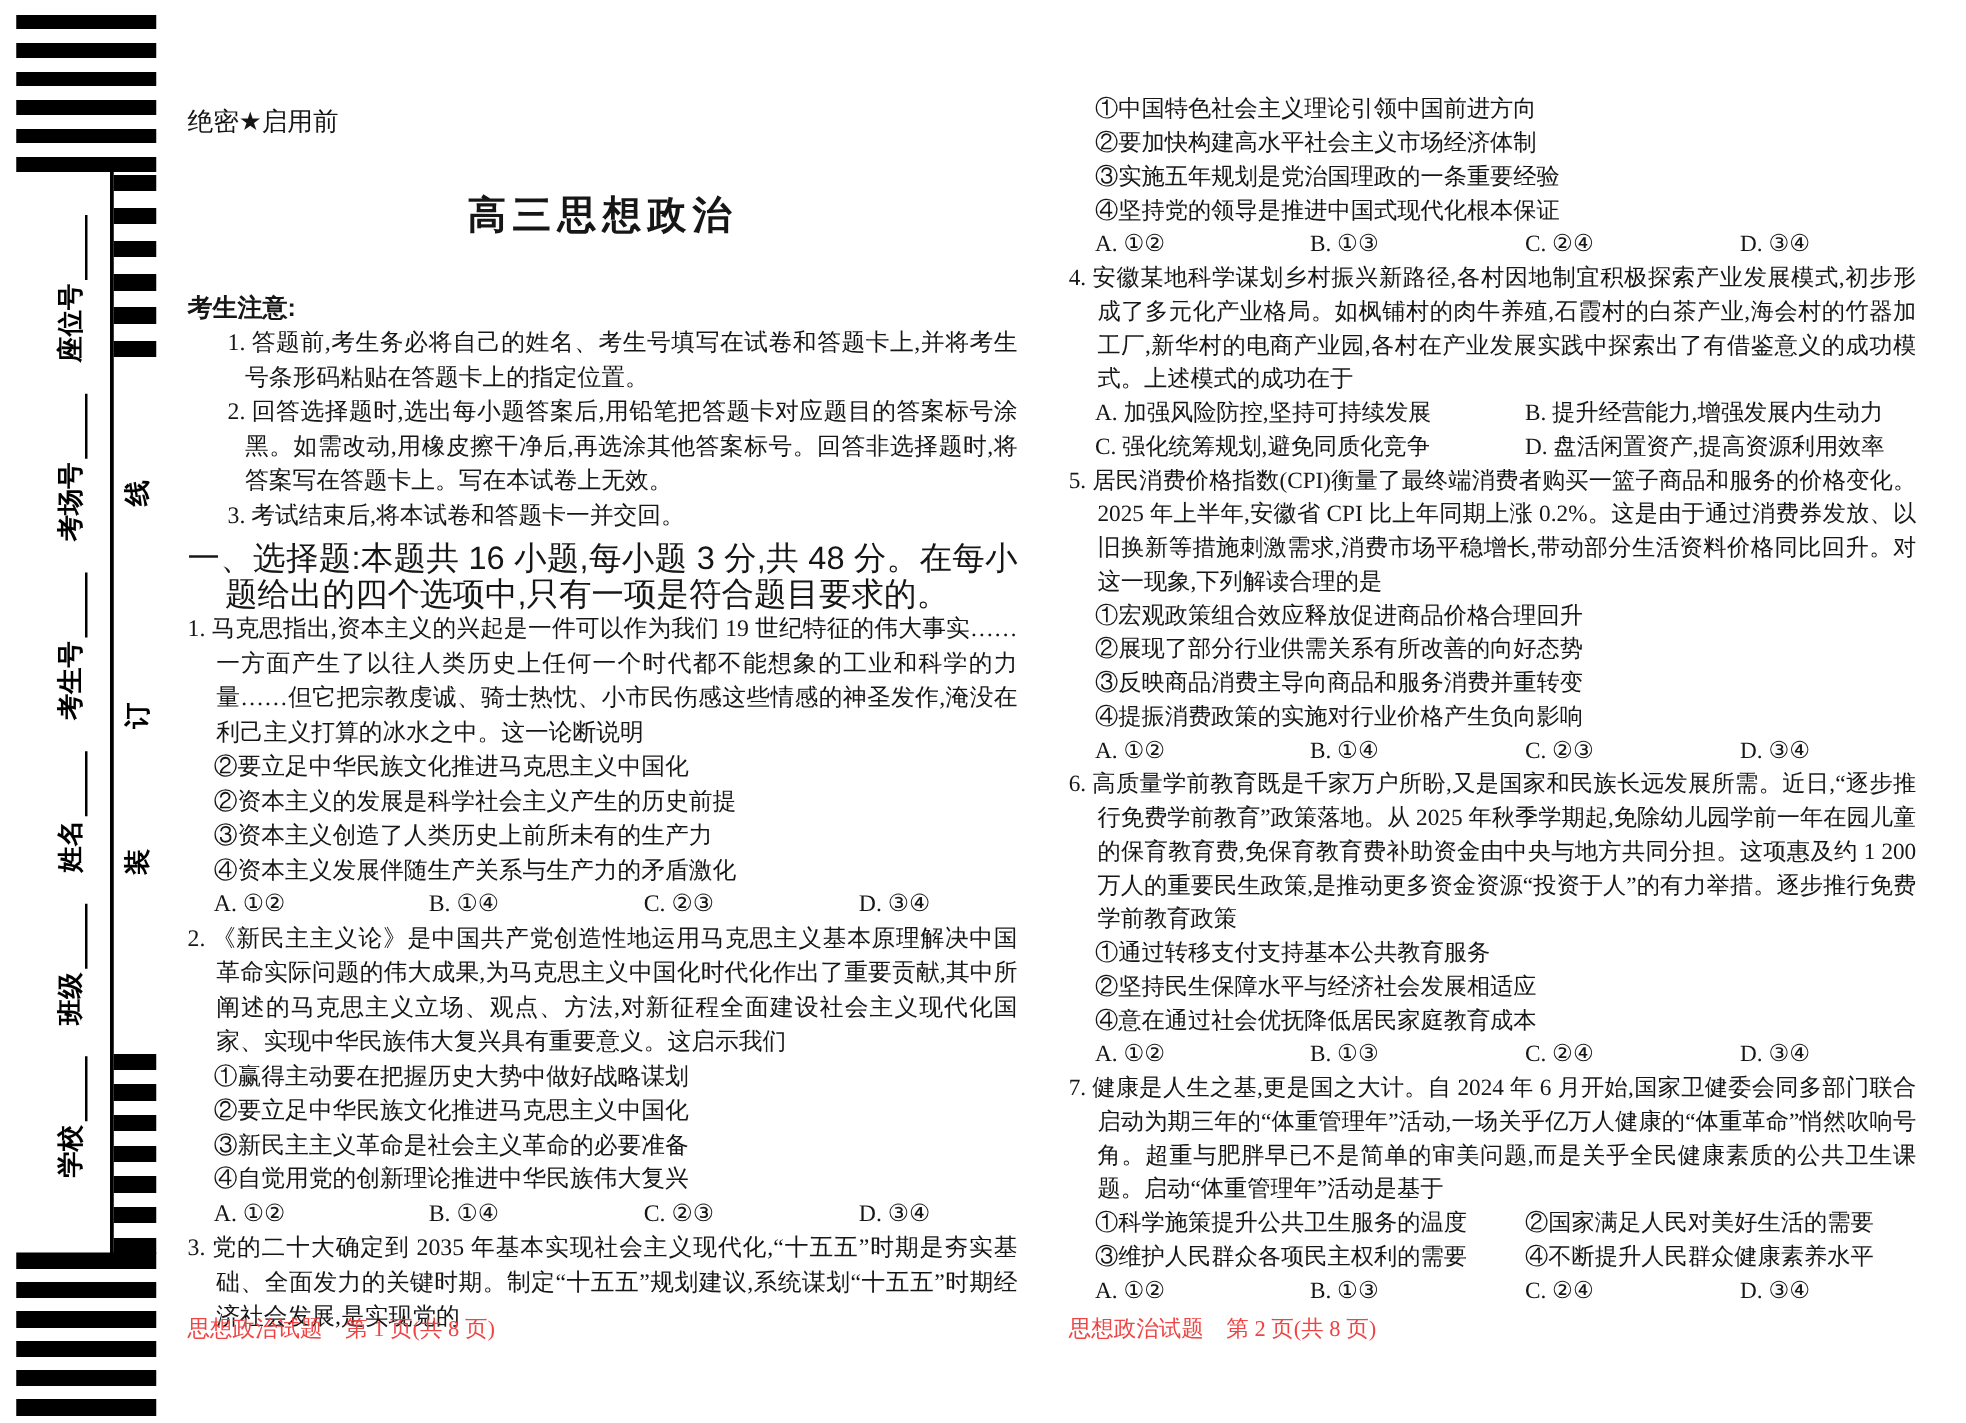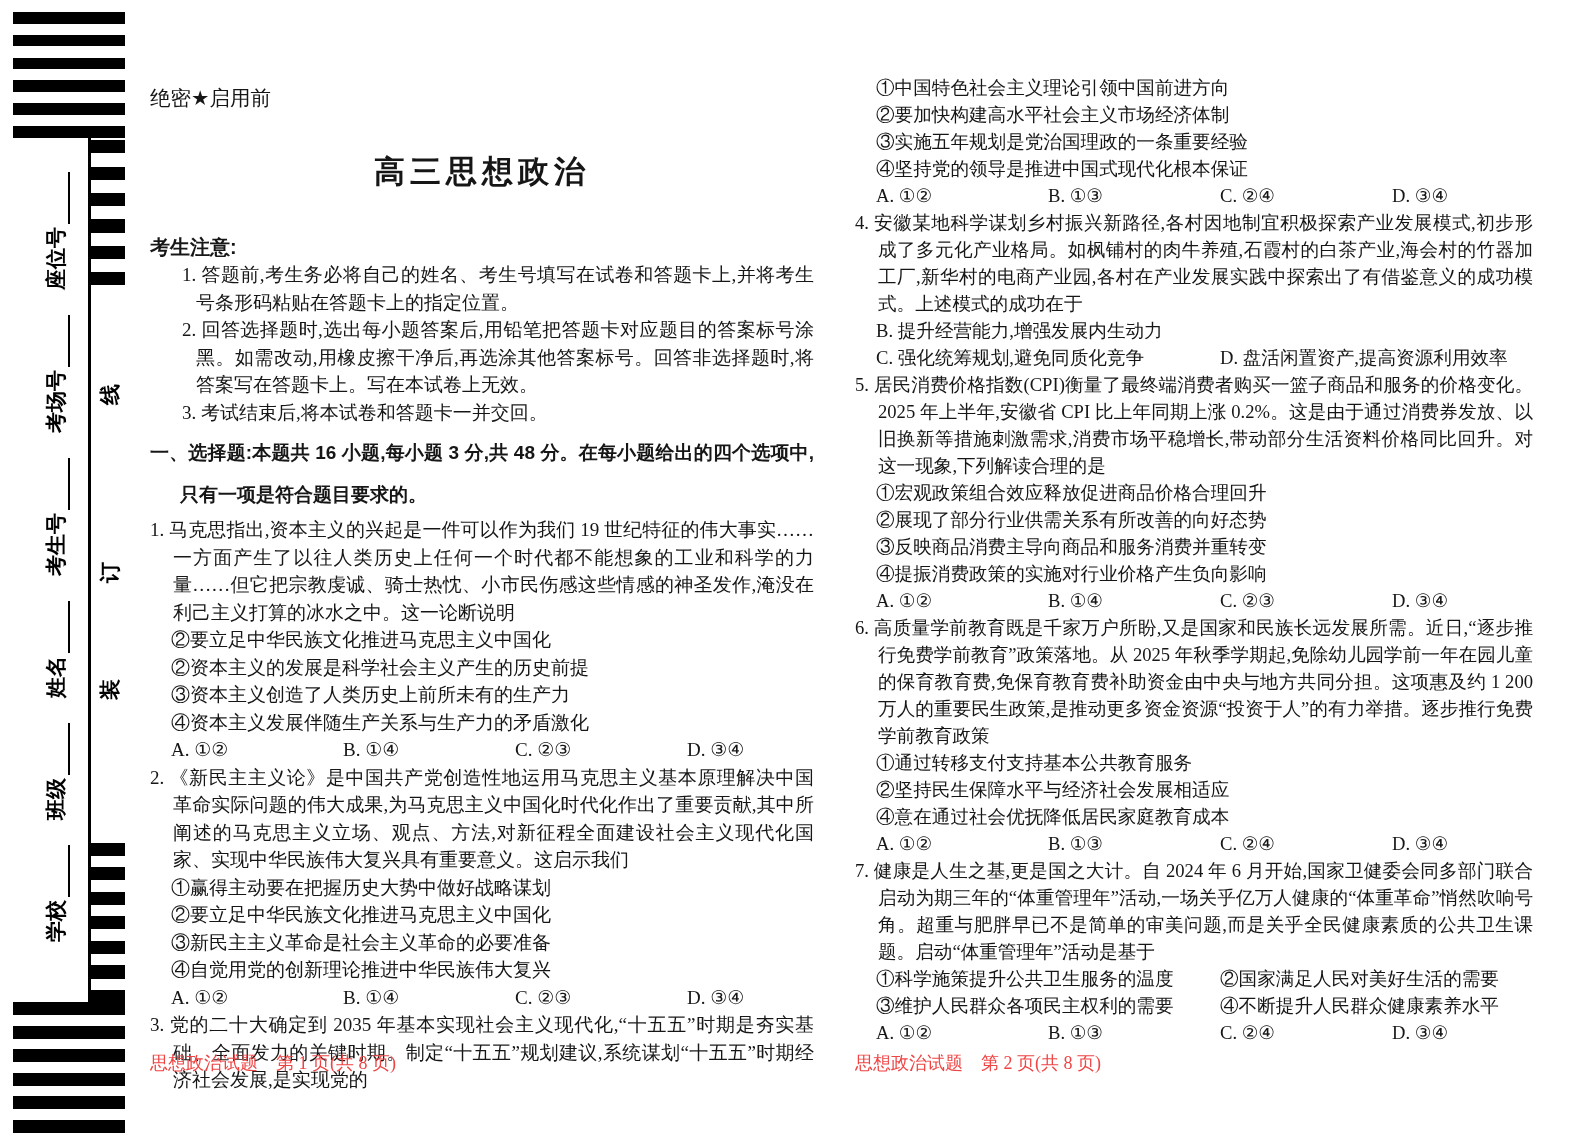--- a/index.html
+++ b/index.html
@@ -35,22 +35,22 @@
   .bc-top{top:405px;} .bc-mid{top:583px;} .bc-bot{top:700px;}
   
   .col{position:absolute;text-align:justify;}
   .col-left{left:150px;top:84px;width:664px;font-size:19px;line-height:27.5px;}
   .col-right{left:855px;top:74px;width:678px;font-size:18.6px;line-height:27px;}
   .security{font-family:"Liberation Sans","DejaVu Sans",sans-serif;font-weight:normal;font-size:20.5px;text-align:left;}
   .doc-title{margin:38px 0 0;text-align:center;font-family:Liberation Sans, sans-serif;
     font-weight:bold;font-size:31px;line-height:44px;letter-spacing:5px;}
   .notice-head{margin-top:40px;font-family:"Liberation Sans","DejaVu Sans",sans-serif;font-weight:bold;font-size:20px;text-align:left;}
   .notice{padding-left:46px;text-indent:-14px;}
-  .section-head{margin-top:6px;font-family:"Liberation Sans","DejaVu Sans",sans-serif;font-weight:bold;
-    font-size:19px;line-height:42px;padding-left:30px;text-indent:-30px;}
+  .section-head{margin-top:6px;font-family:"Liberation Sans","DejaVu Sans",sans-serif;font-weight:normal;
+    font-size:26px;line-height:29px;padding-left:30px;text-indent:-30px;}
   .q{padding-left:23px;text-indent:-23px;}
   .q-cont{padding-left:22px;}
   .opt{padding-left:21px;}
   .abcd{display:grid;grid-template-columns:172px 172px 172px 1fr;padding-left:21px;}
   .two-col{display:grid;grid-template-columns:344px 1fr;padding-left:21px;}
   .footer{position:absolute;top:1051px;font-size:18px;text-align:left;color:#ef4444;}
   .footer-1{left:150px;width:664px;}
   .footer-2{left:855px;width:678px;}
 </style>
 </head>
@@ -137,20 +137,21 @@
   <div class="opt">④坚持党的领导是推进中国式现代化根本保证</div>
   <div class="abcd">
     <span>A. ①②</span>
     <span>B. ①③</span>
     <span>C. ②④</span>
     <span>D. ③④</span>
   </div>
 
   <div class="q">4. 安徽某地科学谋划乡村振兴新路径,各村因地制宜积极探索产业发展模式,初步形成了多元化产业格局。如枫铺村的肉牛养殖,石霞村的白茶产业,海会村的竹器加工厂,新华村的电商产业园,各村在产业发展实践中探索出了有借鉴意义的成功模式。上述模式的成功在于</div>
   <div class="two-col">
+    <span>A. 加强风险防控,坚持可持续发展</span>
     <span>B. 提升经营能力,增强发展内生动力</span>
   </div>
   <div class="two-col">
     <span>C. 强化统筹规划,避免同质化竞争</span>
     <span>D. 盘活闲置资产,提高资源利用效率</span>
   </div>
 
   <div class="q">5. 居民消费价格指数(CPI)衡量了最终端消费者购买一篮子商品和服务的价格变化。2025 年上半年,安徽省 CPI 比上年同期上涨 0.2%。这是由于通过消费券发放、以旧换新等措施刺激需求,消费市场平稳增长,带动部分生活资料价格同比回升。对这一现象,下列解读合理的是</div>
   <div class="opt">①宏观政策组合效应释放促进商品价格合理回升</div>
   <div class="opt">②展现了部分行业供需关系有所改善的向好态势</div>

